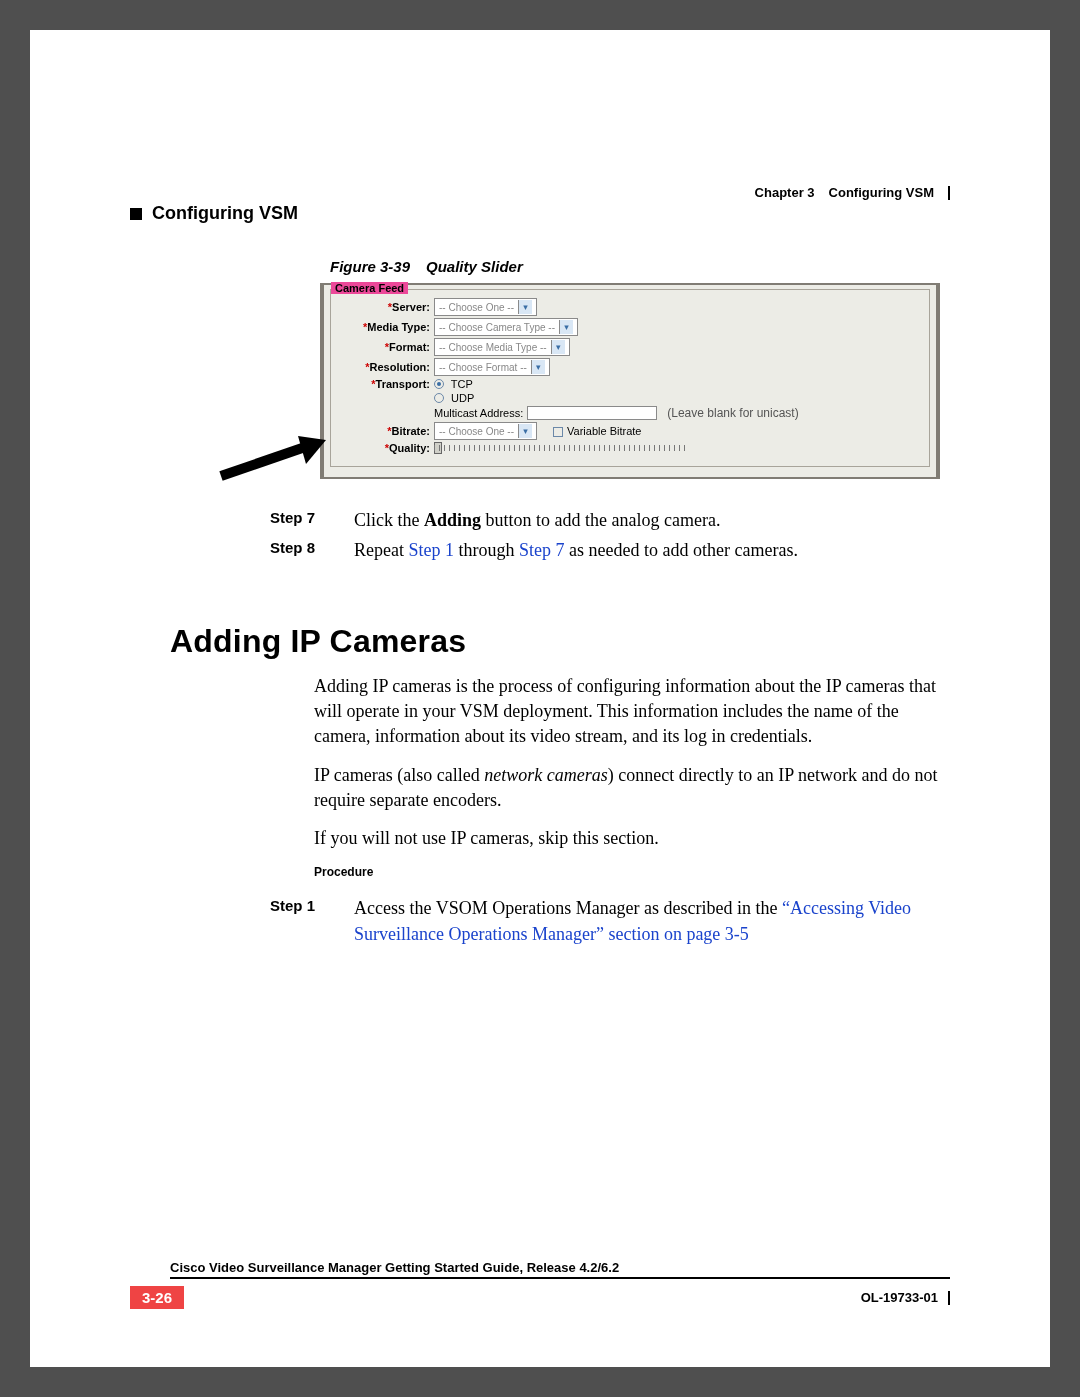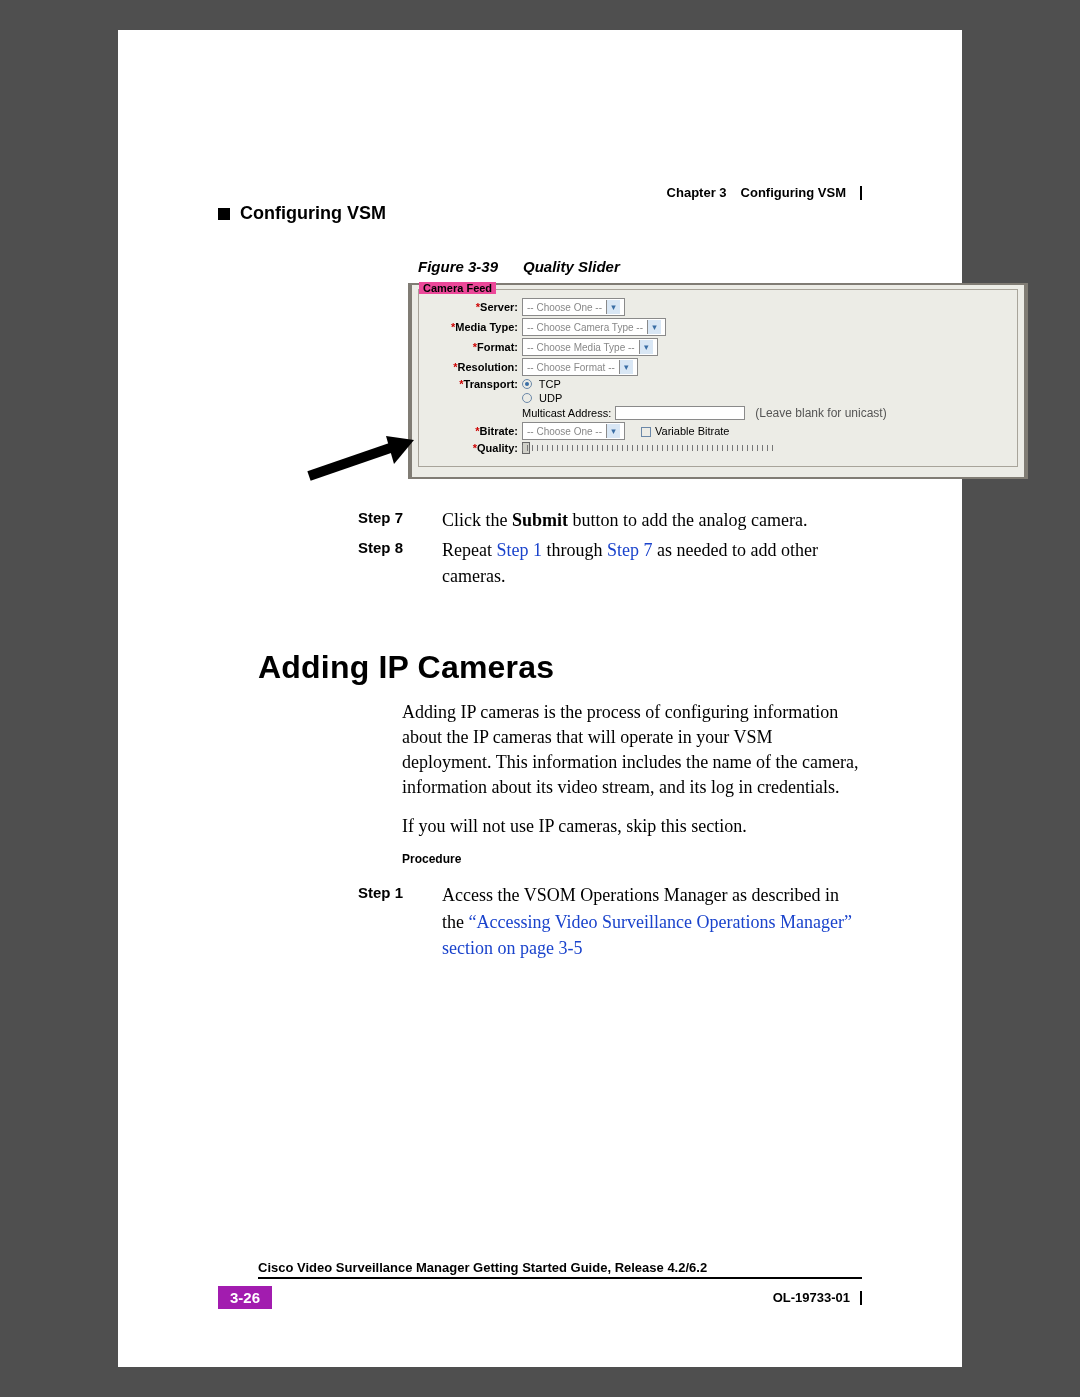--- a/index.html
+++ b/index.html
@@ -5,21 +5,21 @@
   * { box-sizing: border-box; margin: 0; padding: 0; }
   body {
     background: #4f4f4f;
     font-family: Georgia, "Times New Roman", serif;
     display: flex;
     justify-content: center;
     padding: 30px 0;
   }
   .page {
     background: #fff;
-    width: 844px;
+    width: 1020px;
     height: 1337px;
     position: relative;
     padding: 120px 100px 60px 100px;
     font-size: 18px;
     color: #000;
   }
   .sans { font-family: Arial, Helvetica, sans-serif; }
   .header-row {
     position: absolute;
     top: 155px; left: 100px; right: 100px;
@@ -28,21 +28,21 @@
   }
   .header-left { display: flex; align-items: center; gap: 10px; }
   .blk { width: 12px; height: 12px; background: #000; display: inline-block; }
   .header-right { display: flex; align-items: center; gap: 14px; }
   .header-right .rule { width: 2px; height: 14px; background: #000; display: inline-block; }
   .caption {
     margin: 108px 0 8px 200px;
     font-style: italic;
     font-weight: bold;
     font-size: 15px;
-    display: flex; gap: 25px;
+    display: flex; gap: 16px;
   }
   
   .figure-wrap { margin-left: 190px; width: 620px; }
   .fig-border { border: 2px solid #807c74; border-left-width:4px; border-right-width:4px; padding: 4px 6px 10px 6px; background: #ecece6; }
   .fieldset { border: 1px solid #a8a49a; padding: 6px 8px 10px 8px; background: #ecece6; position: relative; }
   .fieldset-legend {
     position: absolute; top: -8px; left: 0; background: #ec4899;
     padding: 0 4px; font-size: 11px; font-weight: bold; color: #000;
   }
   .frow { display: flex; align-items: center; margin: 2px 0; font-size: 11px; }
@@ -88,21 +88,21 @@
     position:absolute; bottom: 88px; left: 140px; right: 100px;
     border-bottom: 2px solid #000; padding-bottom: 2px;
     font-size: 13px; font-weight: bold;
   }
   .footer-row {
     position:absolute; bottom: 58px; left: 100px; right: 100px;
     display:flex; justify-content: space-between; align-items:center;
     font-size: 13px;
   }
   .pagenum {
-    background:#a21caf; color:#fff; font-weight:bold;
+    background:#ef4444; color:#fff; font-weight:bold;
     padding: 3px 12px; font-family: Arial, sans-serif; font-size: 15px;
   }
   .footer-right { display:flex; align-items:center; gap: 10px; font-weight:bold;}
   .footer-right .rule { width:2px;height:14px;background:#000;display:inline-block;}
 </style>
 </head>
 <body>
 
 <div class="page">
 
@@ -250,34 +250,37 @@
 
   <svg class="arrow-svg" viewBox="0 0 140 60">
     <path d="M5 48 L92 18" stroke="#000" stroke-width="10" fill="none"></path>
     <path d="M82 8 L110 12 L90 36 Z" fill="#000"></path>
   </svg>
 
   <div class="steps">
     <div class="step-row">
       <span class="step-col sans">Step 7</span>
       <span class="step-txt">
-        <span>Click the </span><b>Submit</b><span> button to add the analog camera.</span>
+        <span>Click the </span><b>Adding</b><span> button to add the analog camera.</span>
       </span>
     </div>
     <div class="step-row">
       <span class="step-col sans">Step 8</span>
       <span class="step-txt">
         <span>Repeat </span><span class="link">Step 1</span><span> through </span><span class="link">Step 7</span><span> as needed to add other cameras.</span>
       </span>
     </div>
   </div>
 
   <div class="h2">Adding IP Cameras</div>
 
   <p class="body-p">Adding IP cameras is the process of configuring information about the IP cameras that will operate in your VSM deployment. This information includes the name of the camera, information about its video stream, and its log in credentials.</p>
+  <p class="body-p">
+    <span>IP cameras (also called </span><span class="ital">network cameras</span><span>) connect directly to an IP network and do not require separate encoders.</span>
+  </p>
   <p class="body-p">If you will not use IP cameras, skip this section.</p>
 
   <div class="proc">Procedure</div>
 
   <div class="steps" style="margin-top:0;">
     <div class="step-row">
       <span class="step-col sans">Step 1</span>
       <span class="step-txt">
         <span>Access the VSOM Operations Manager as described in the </span><span class="link">“Accessing Video Surveillance Operations Manager” section on page 3-5</span>
       </span>

